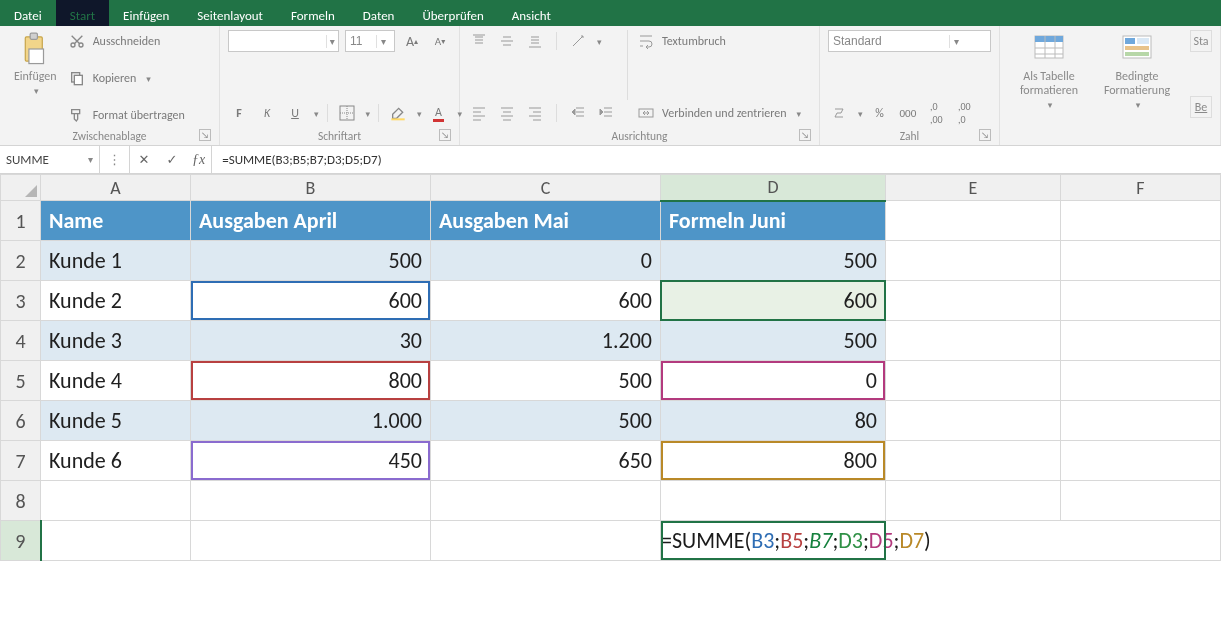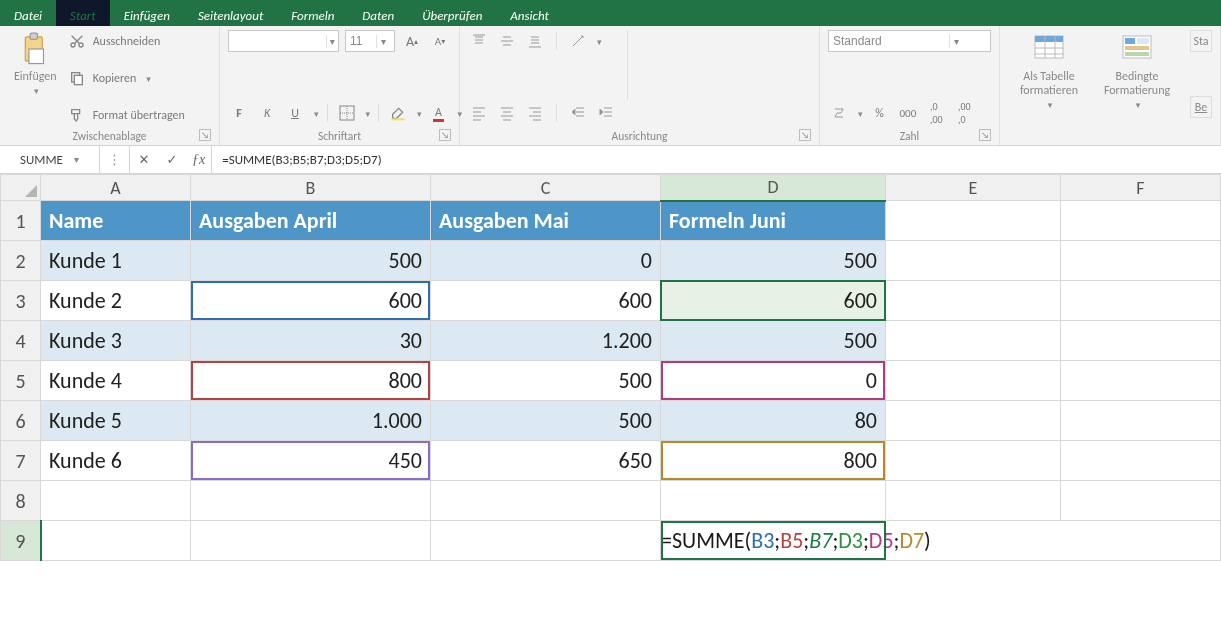--- a/index.html
+++ b/index.html
@@ -20,21 +20,20 @@
     display: flex;
     align-items: stretch;
     color: #ffffff;
     font-size: 13px;
   }
   .ribbon-tab {
     padding: 4px 14px 0;
     cursor: pointer;
     display: flex;
     align-items: center;
-    font-style: italic;
   }
   .ribbon-tab.active {
     background: #0f172a;
     color: #217346;
     font-weight: 400;
   }
   .ribbon-tell {
     display: flex;
     align-items: center;
     padding: 0 14px;
@@ -159,21 +158,21 @@
     border-bottom: 1px solid #d4d4d4;
     background: #ffffff;
     font-size: 13px;
   }
   .name-box {
     width: 100px;
     height: 100%;
     display: flex;
     align-items: center;
     border-right: 1px solid #d4d4d4;
-    padding: 0 20px;
+    padding: 0 6px;
     justify-content: space-between;
   }
   .fb-btn {
     width: 28px;
     text-align: center;
     color: #666;
   }
   .fx {
     font-style: italic;
     font-family: "Times New Roman", serif;
@@ -479,20 +478,41 @@
               </svg>
             </span>
           <span class="mini-btn">
               <svg width="16" height="16" stroke="#999" fill="none">
                 <path d="M6 3h8M6 7h8M6 11h8M5 7 2 4v6z" fill="#999"></path>
               </svg>
             </span>
         </div>
       </div>
       <span style="border-left:1px solid #ddd;height:70px;margin:0 4px"></span>
+      <div class="stack">
+        <div class="row">
+          <span>
+              <svg width="16" height="16" stroke="#999" fill="none">
+                <path d="M2 3h12M2 8h9a3 3 0 0 1 0 6H8m0 0 2-2m-2 2 2 2M2 13h3"></path>
+              </svg>
+            </span>
+          <span class="mini-label">Textumbruch</span>
+        </div>
+        <div class="row" style="height:20px"></div>
+        <div class="row">
+          <span>
+              <svg width="16" height="16" stroke="#999" fill="none">
+                <rect x="1" y="4" width="14" height="8"></rect>
+                <path d="M5 8h6M5 8l2-2m-2 2 2 2M11 8l-2-2m2 2-2 2"></path>
+              </svg>
+            </span>
+          <span class="mini-label">Verbinden und zentrieren</span>
+          <span class="chev"></span>
+        </div>
+      </div>
     </div>
     <div class="group-label"><span>Ausrichtung</span><span class="dlg">↘</span></div>
   </div>
 
   <div class="ribbon-group" style="width:180px">
     <div class="group-body">
       <div class="stack" style="width:100%">
         <div class="row">
           <div class="combo" style="flex:1">
             <input style="width: 120px;" value="Standard">

